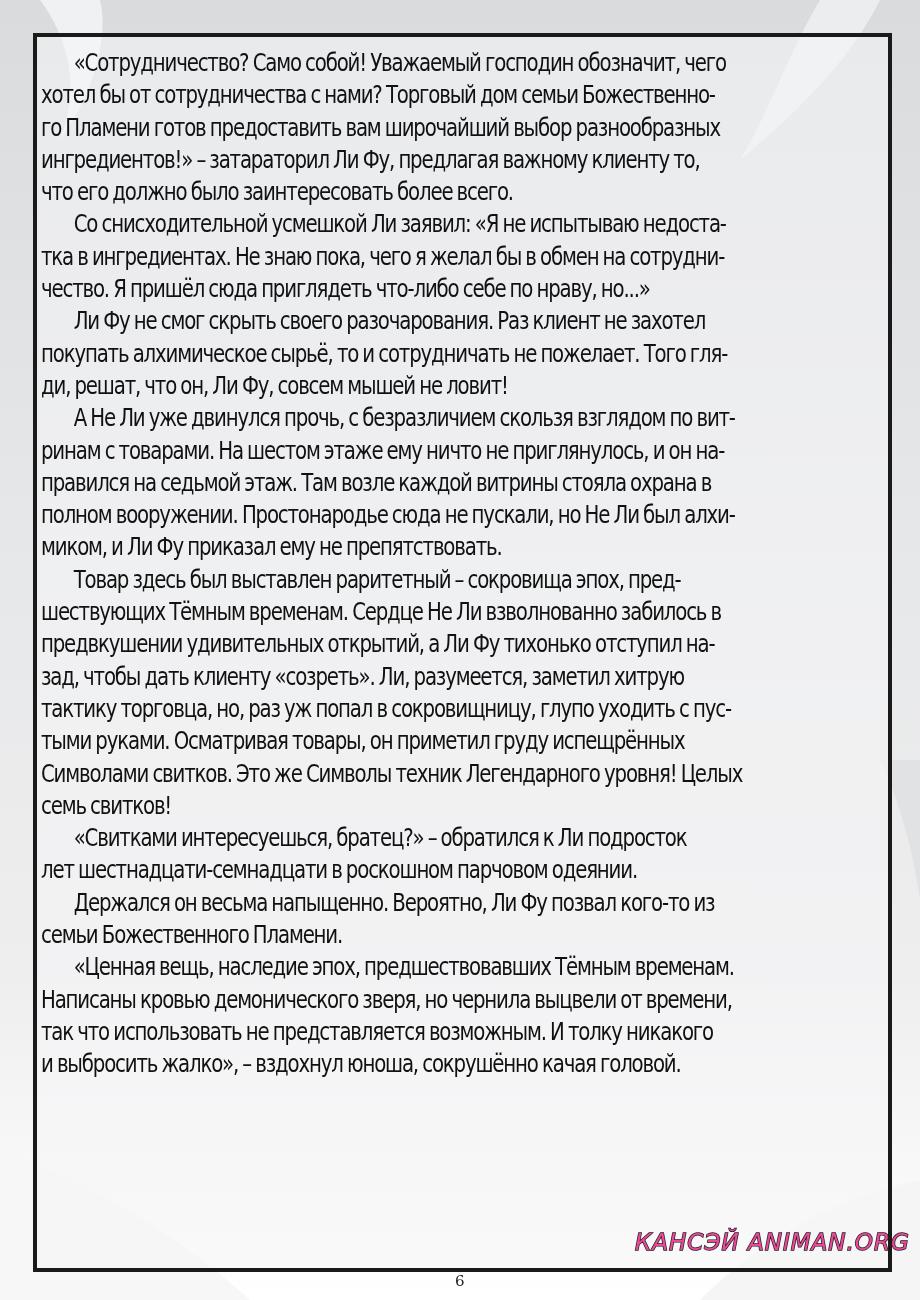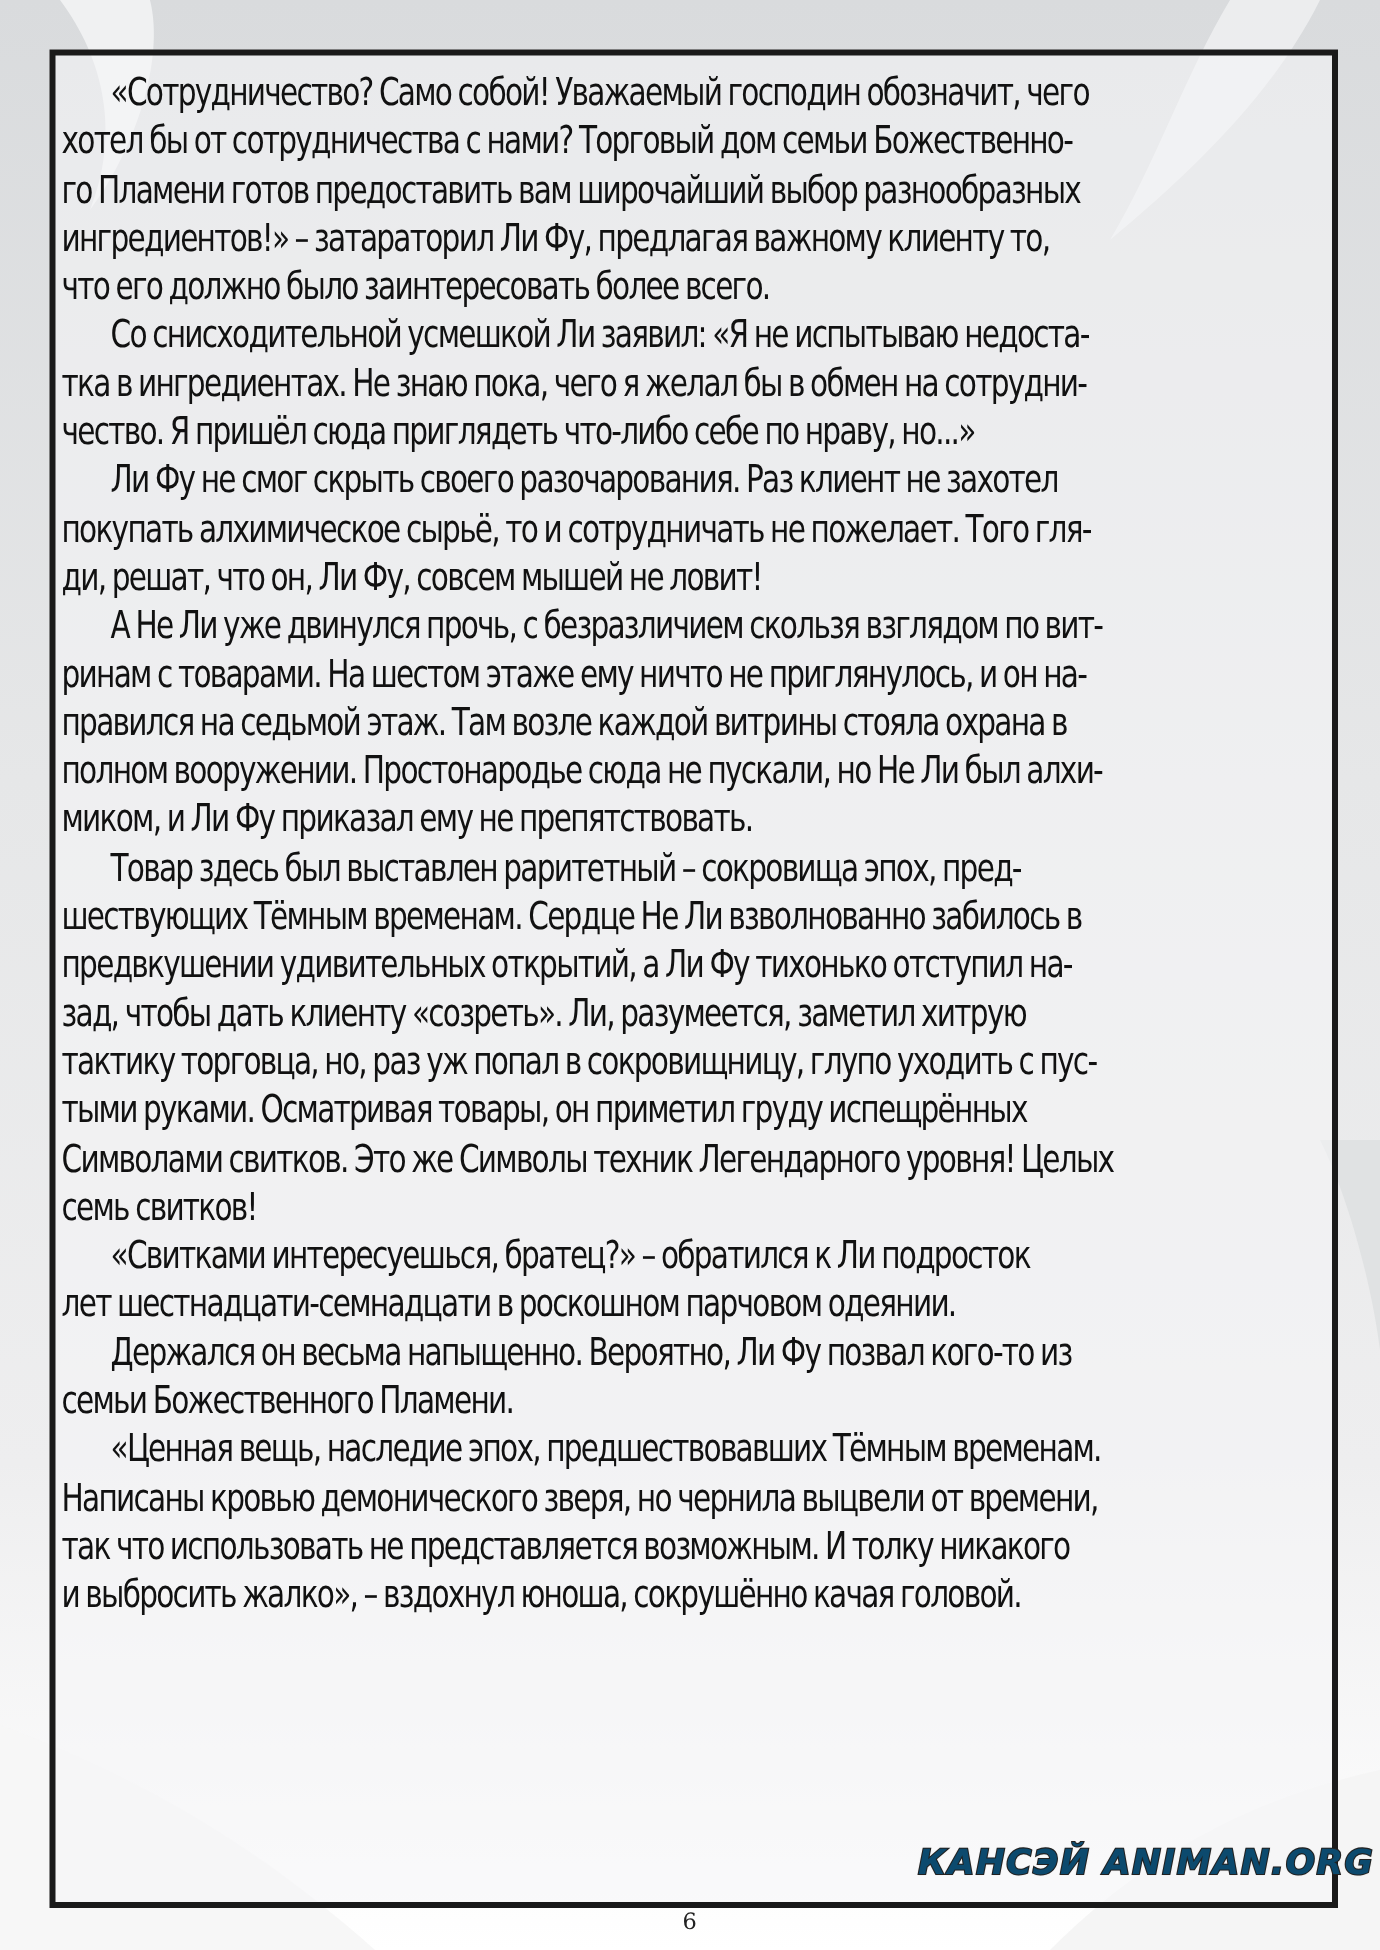--- a/index.html
+++ b/index.html
@@ -18,23 +18,23 @@
     position:absolute; left:41px; top:46px; width:850px;
     color:#111; font-size:25.5px; line-height:32.3px;
     letter-spacing:-1.35px; word-spacing:-1px;
     font-stretch: condensed;
     transform: scaleX(0.86); transform-origin: left top;
     width: 990px;
   }
   .line { white-space:nowrap; height:32.3px; }
   .indent { padding-left:38px; }
   .watermark {
-    position:absolute; left:612px; top:1229px;
-    font-family: "DejaVu Sans", sans-serif; font-weight:bold; font-style:italic;
-    font-size:23px; letter-spacing:1px; color:#0c4a6e;
+    position:absolute; left:635px; top:1229px;
+    font-family: "DejaVu Sans", sans-serif; font-weight:normal; font-style:italic;
+    font-size:23px; letter-spacing:1px; color:#ec4899;
     -webkit-text-stroke:1.4px #222; paint-order: stroke fill;
     text-shadow: 0 0 1px #222;
   }
   .page-num {
     position:absolute; left:455px; top:1272px;
     font-family: "DejaVu Serif", serif; font-size:15px; color:#222;
   }
 </style>
 </head>
 <body>

